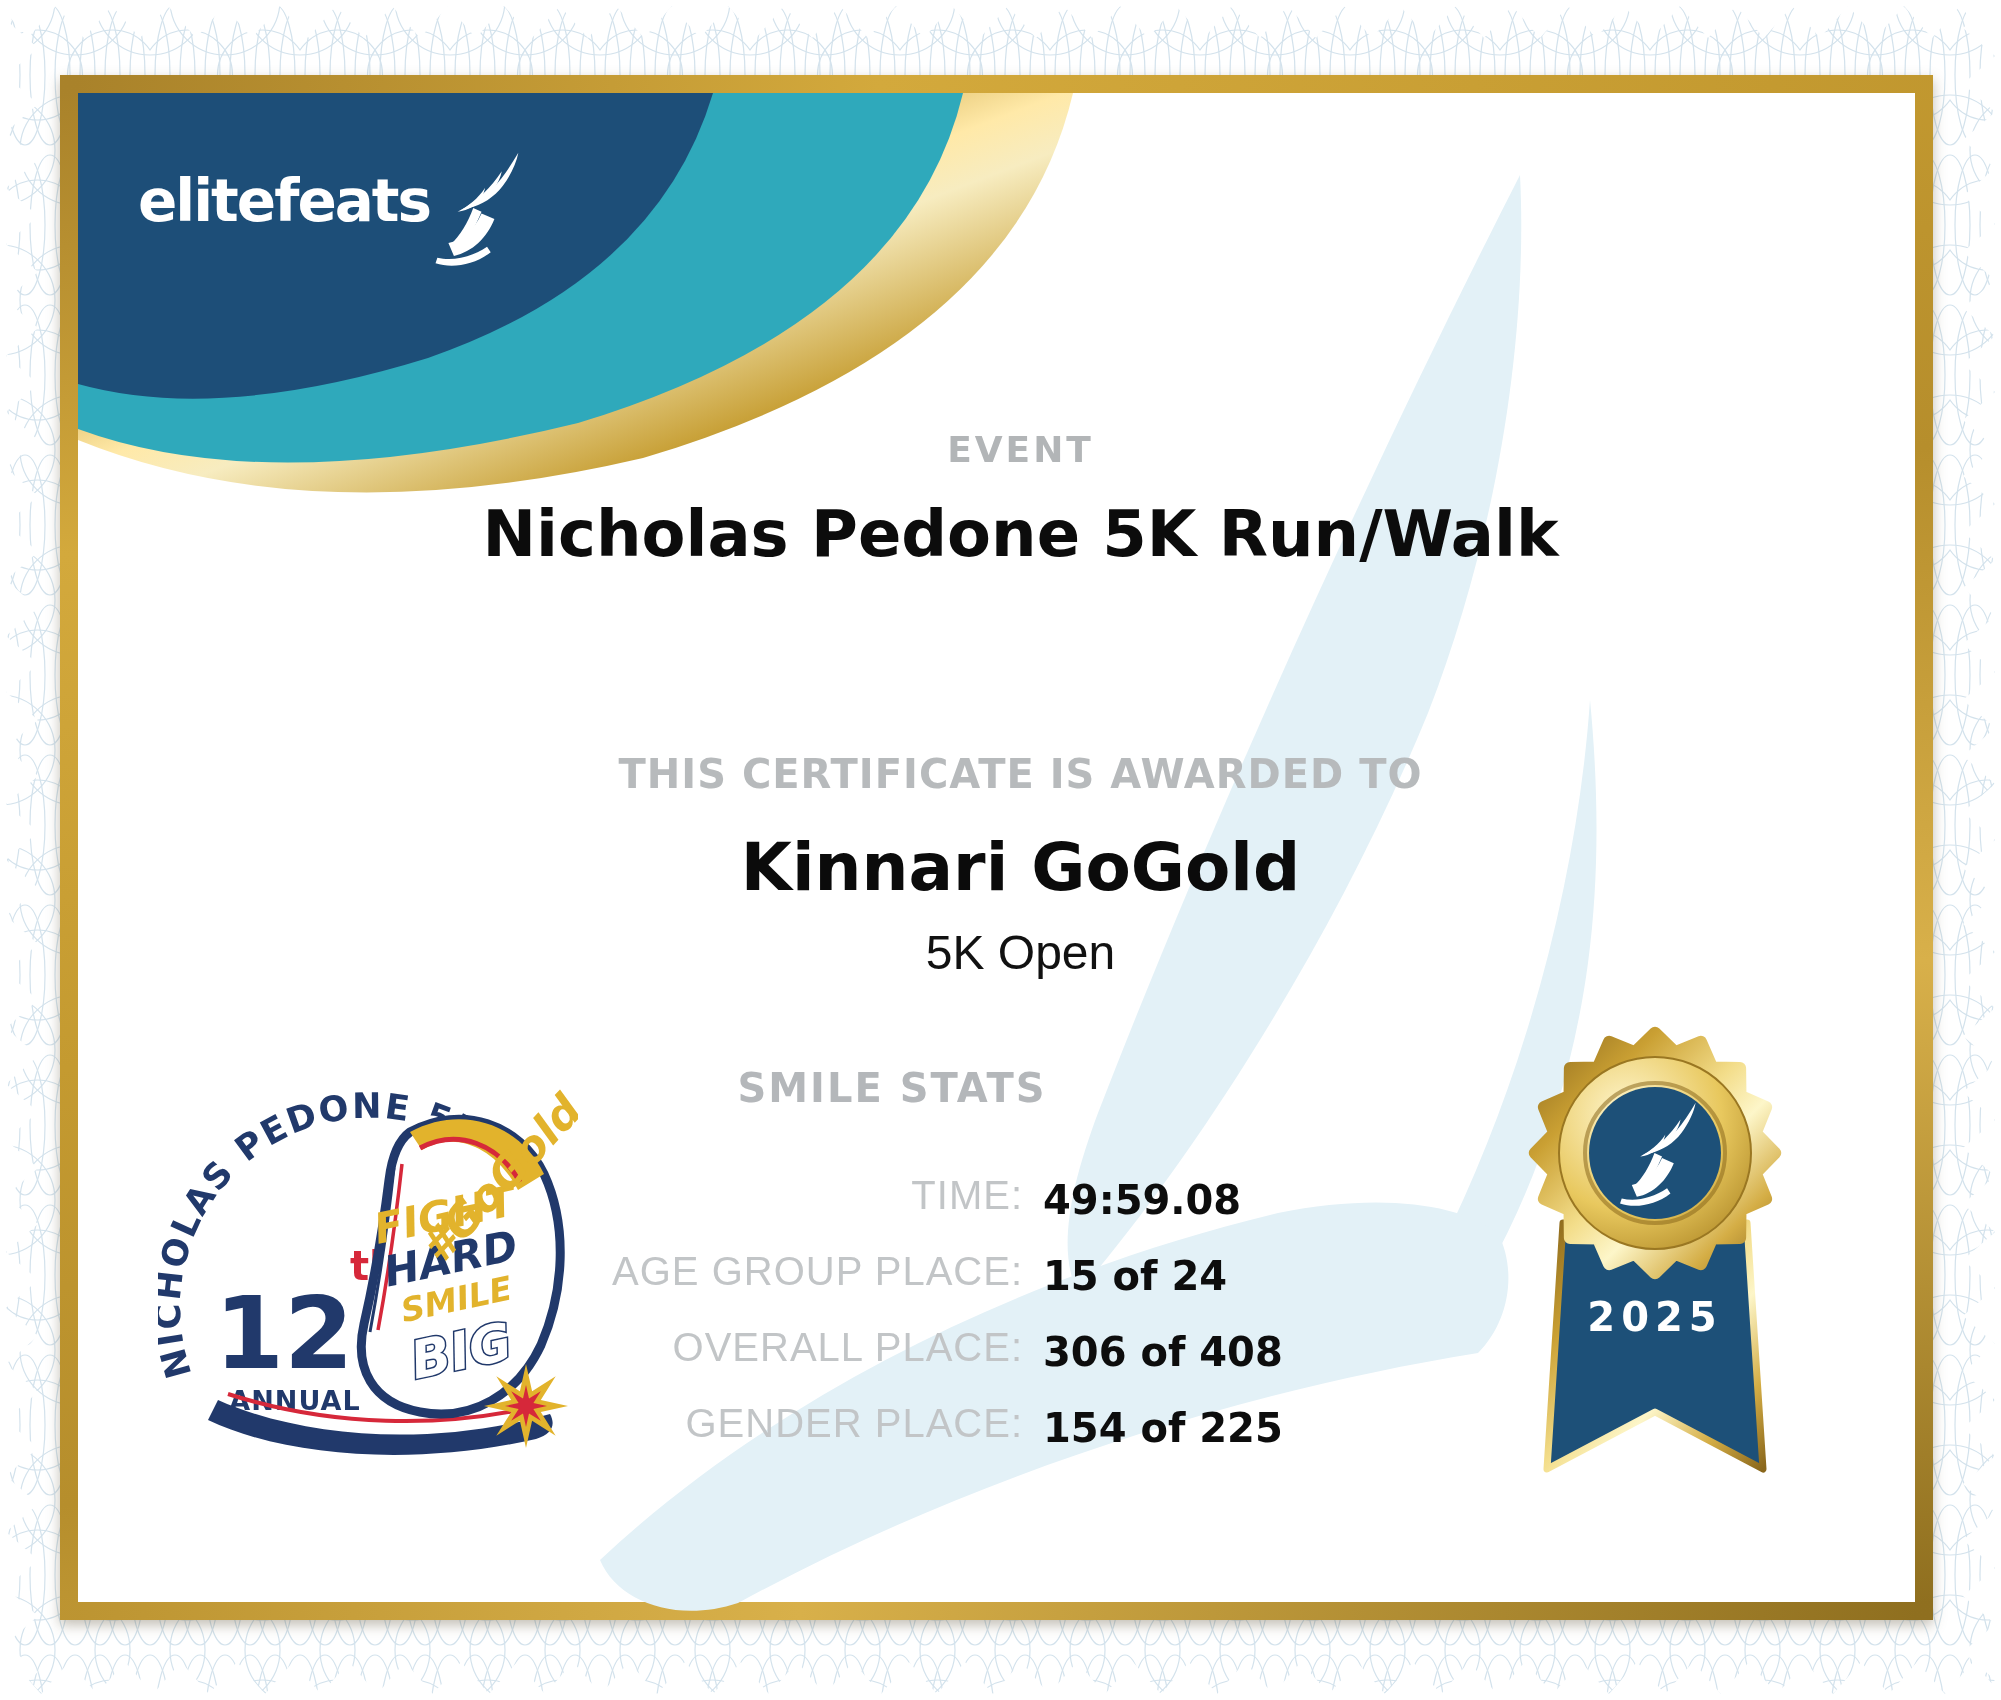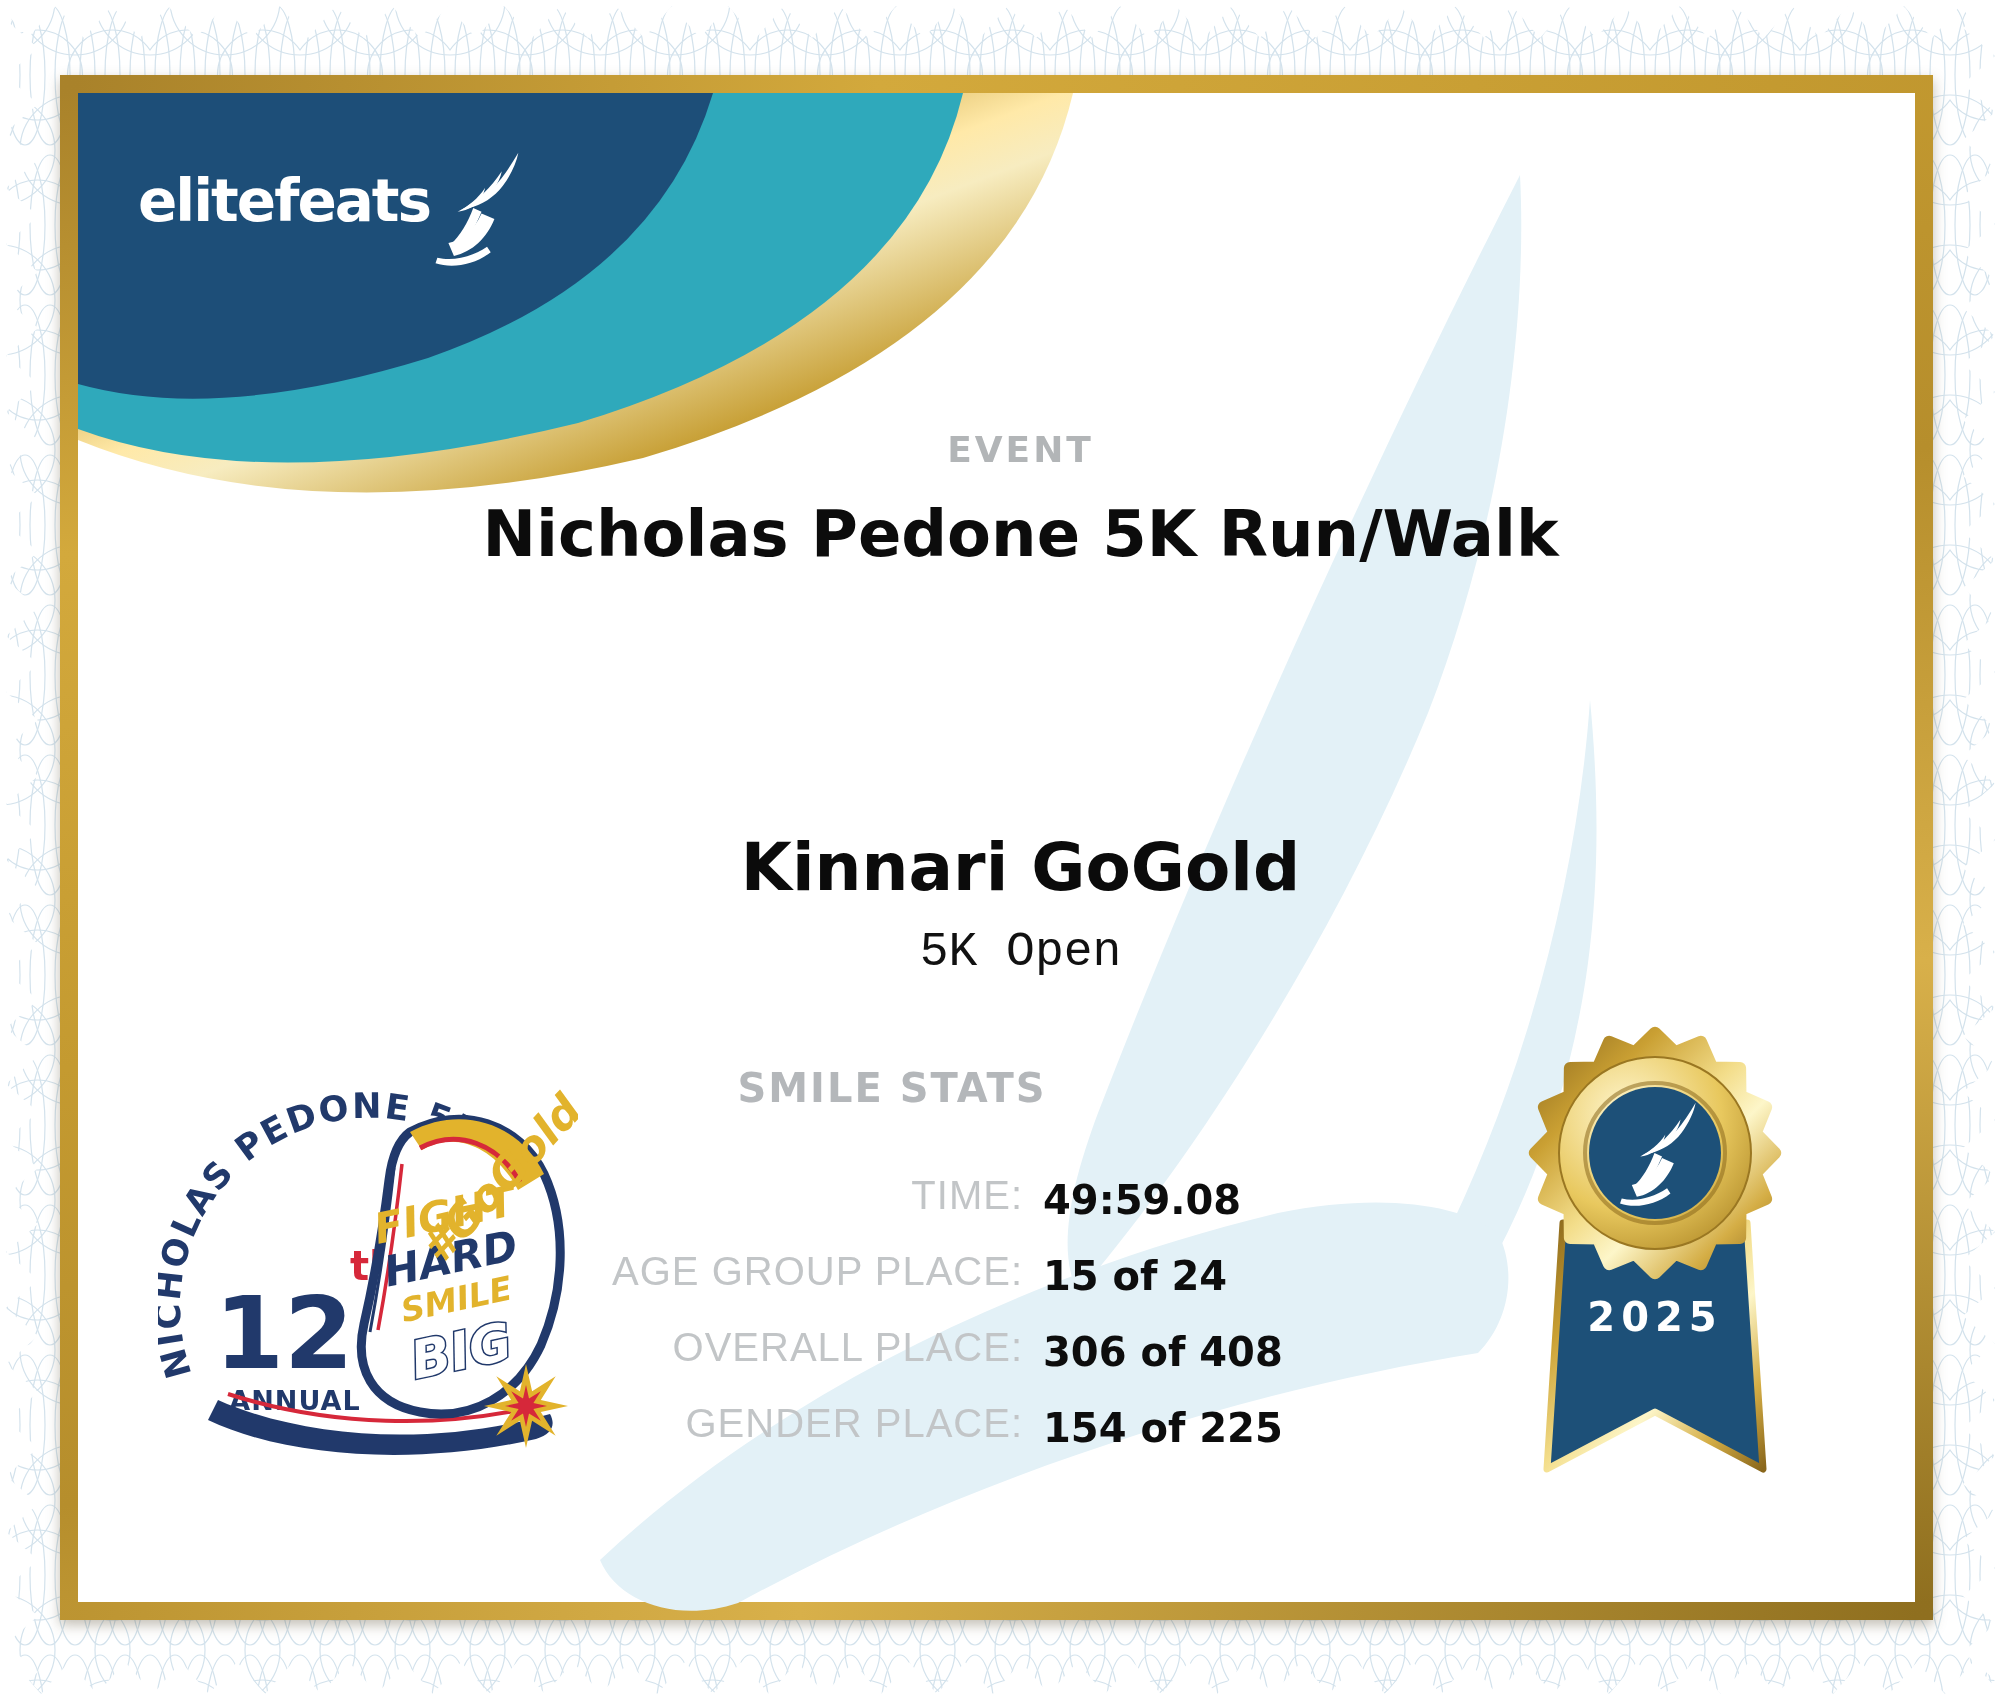--- a/index.html
+++ b/index.html
@@ -12,21 +12,21 @@
          border:18px solid #c29830;
          border-image:linear-gradient(150deg,#a9822a 0%,#d3a93c 18%,#c49a30 38%,#b68e2c 55%,#d8b04a 75%,#8f6f1f 100%) 1;
          box-shadow:0 5px 12px rgba(80,70,40,.35);z-index:1;}
   .wm{position:absolute;left:500px;top:60px;z-index:1;}
   .hdr{position:absolute;left:0;top:0;z-index:3;}
   .center-line{position:absolute;left:0;width:1837px;text-align:center;z-index:2;margin-left:24px;}
   .event-label{top:336px;font-size:36px;font-weight:700;letter-spacing:3px;color:#b2b5b7;}
   .event-name{top:404px;font-size:64px;font-weight:800;color:#0c0c0c;}
   .awarded-label{top:658px;font-size:40px;font-weight:600;letter-spacing:1px;color:#b7babc;}
   .recipient-name{top:736px;font-size:66px;font-weight:800;color:#0b0b0b;}
-  .division{top:832px;font-size:48px;font-weight:400;color:#111;font-family:Liberation Mono, monospace;}
+  .division{top:832px;font-size:48px;font-weight:400;color:#111;font-family:Liberation Sans, sans-serif;}
   .stats-heading{top:972px;width:1580px;font-size:40px;font-weight:700;letter-spacing:2px;color:#b4b7ba;}
   .stats-rows{position:absolute;left:0;top:1064px;width:1837px;z-index:2;padding-left:33px;}
   .stat-row{display:flex;align-items:center;height:76px;}
   .stat-label{width:912px;text-align:right;font-size:40px;font-weight:500;
               letter-spacing:1px;color:#c2c5c7;font-family:"Liberation Sans",sans-serif;}
   .stat-value{margin-left:20px;font-size:40px;font-weight:800;color:#0d0d0d;margin-top:9px;}
   .medal{position:absolute;left:1407px;top:920px;z-index:2;}
   .badge-caption{position:absolute;left:1377px;top:1386px;width:400px;text-align:center;
                  font-size:30px;font-weight:800;letter-spacing:2px;line-height:37px;
                  color:#35a3b5;z-index:2;}
@@ -111,20 +111,21 @@
       </defs>
       <path d="M0,0 H995 Q935,255 565,365 Q235,442 0,347 Z" fill="url(#hdrGold)"></path>
       <path d="M0,0 H885 Q830,230 500,330 Q190,406 0,336 Z" fill="#2fa9bb"></path>
       <path d="M0,0 H635 Q580,185 350,265 Q140,330 0,291 Z" fill="#1d4e78"></path>
       <text x="60" y="128" font-family="DejaVu Sans, sans-serif" font-size="58" font-weight="700" letter-spacing="-2" fill="#ffffff">elitefeats</text>
       <use href="#wf" transform="translate(352,58) scale(0.92)" fill="#ffffff"></use>
     </svg>
 
     <div class="center-line event-label">EVENT</div>
     <div class="center-line event-name">Nicholas Pedone 5K Run/Walk</div>
+    <div class="center-line awarded-label">THIS CERTIFICATE IS AWARDED TO</div>
     <div class="center-line recipient-name">Kinnari GoGold</div>
     <div class="center-line division">5K Open</div>
     <div class="center-line stats-heading">SMILE STATS</div>
 
     <div class="stats-rows">
       <div class="stat-row">
         <div class="stat-label">TIME:</div>
         <div class="stat-value">49:59.08</div>
       </div>
       <div class="stat-row">

